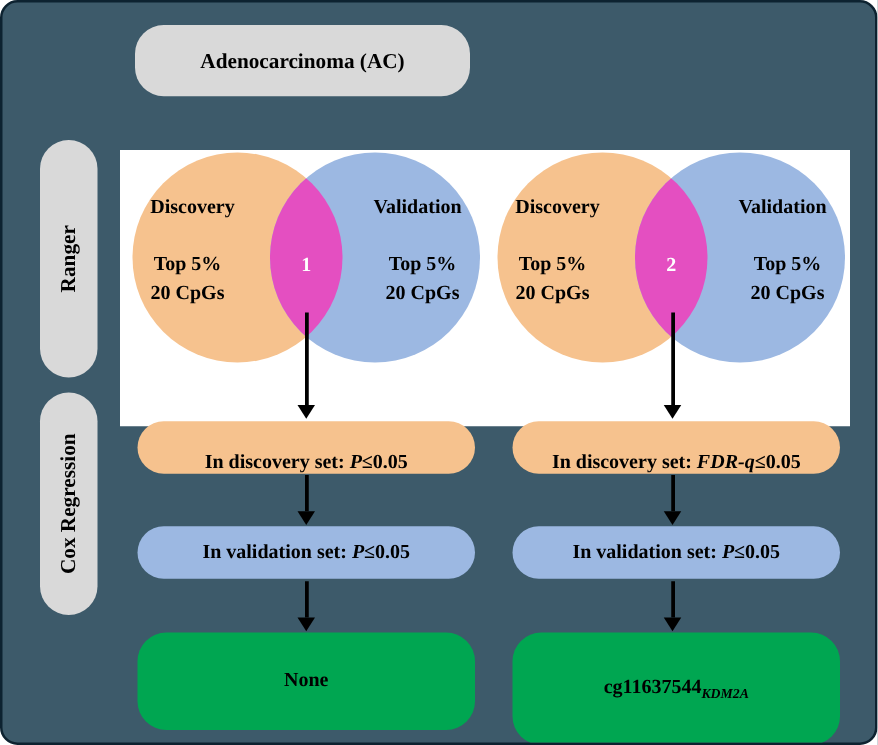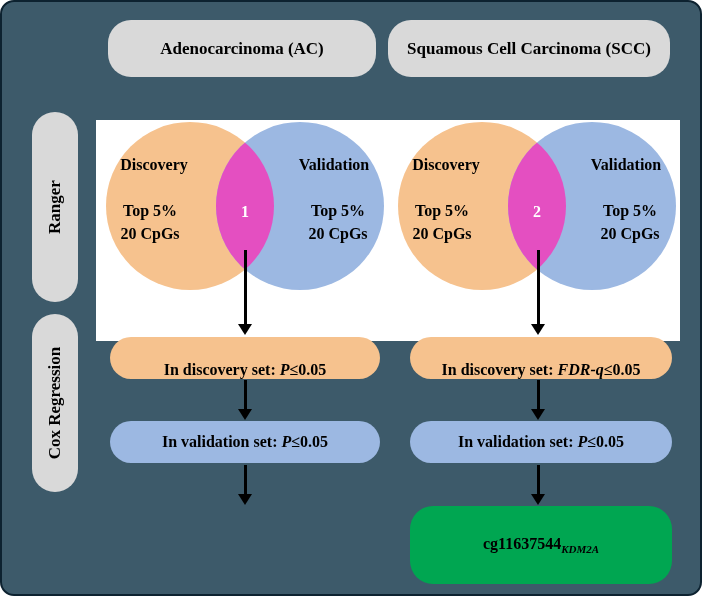--- a/index.html
+++ b/index.html
@@ -35,23 +35,20 @@
                    border-left:7px solid transparent; border-right:7px solid transparent;
                    border-top:11px solid var(--arrow,#000); }
 </style>
 </head>
 <body>
 
 <div class="figure">
 
   <div class="box header-box" style="left:106px; top:18px; width:268px; height:57px;">
     <span>Adenocarcinoma (AC)</span>
-  </div>
-  <div class="box header-box" style="left:386px; top:18px; width:282px; height:57px;">
-    <span>Squamous Cell Carcinoma (SCC)</span>
   </div>
 
   <div class="box side-label" style="left:30px; top:110px; width:46px; height:190px;">
     <span>Ranger</span>
   </div>
   <div class="box side-label" style="left:30px; top:312px; width:46px; height:178px;">
     <span>Cox Regression</span>
   </div>
 
   <div class="panel" style="left:94px; top:118px; width:584px; height:221px;">
@@ -115,17 +112,20 @@
     <span>In validation set:</span>
       <span class="stat">P</span>
       <span> ≤0.05</span>
   </div>
   <div class="box crit-box blue-bg" style="left:408px; top:419px; width:262px; height:42px;">
     <span>In validation set:</span>
       <span class="stat">P</span>
       <span> ≤0.05</span>
   </div>
 
-  <div class="box result-box green-bg" style="left:408px; top:504px; width:262px; height:78px;">
+  <div class="box result-box green-bg" style="left:108px; top:504px; width:270px; height:78px;">
+    <span>None</span>
+  </div>
+  <div class="box result-box green-bg" style="left:408px; top:504px; width:262px; height:90px;">
     <span><span>cg11637544</span><sub>KDM2A</sub></span>
   </div>
 
 </div>
 
 </body></html>

